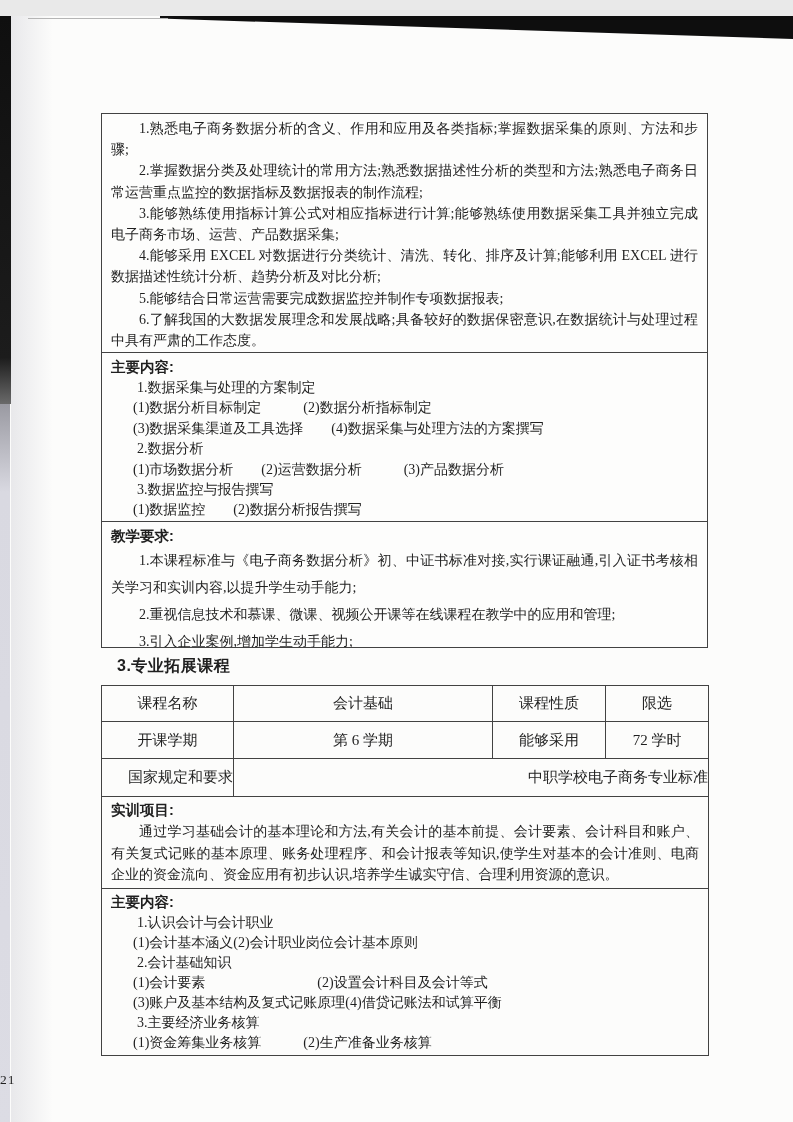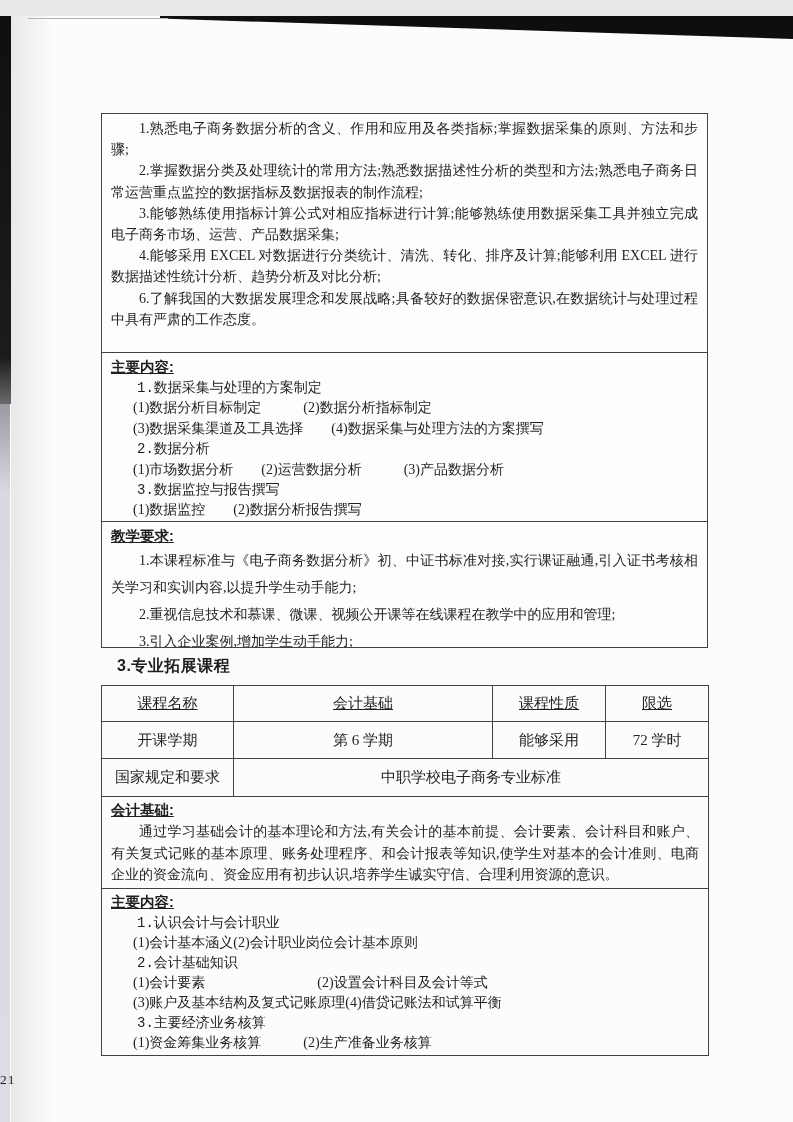--- a/index.html
+++ b/index.html
@@ -15,47 +15,47 @@
     background:linear-gradient(180deg,#9a9aa2 0%,#d9d9e1 12%,#dcdce4 100%);}
   .art-gutter{position:absolute;left:11px;top:0;width:42px;height:1122px;
     background:linear-gradient(90deg,rgba(130,130,150,0.16),rgba(255,255,255,0));}
   .art-top-wedge{position:absolute;left:160px;top:0;width:633px;height:23px;background:#0e0e0e;
     clip-path:polygon(0 0,100% 0,100% 100%,0 11%);}
   .art-top-line{position:absolute;left:28px;top:2px;width:140px;height:1px;background:#b5b5b5;}
 
   
   .heiti{font-family:"Liberation Sans","DejaVu Sans",sans-serif;font-weight:bold;}
   .lbl{font-family:"Liberation Sans","DejaVu Sans",sans-serif;font-weight:bold;
-       font-size:14.5px;line-height:21px;text-decoration:underline;}
+       font-size:14.5px;line-height:21px;}
 
   
   .tbl1{position:absolute;left:101px;top:97px;width:607px;box-sizing:border-box;
         border:1px solid #424242;background:#fdfdfc;}
   .sec{box-sizing:border-box;padding:4px 9px 2px 9px;overflow:hidden;}
   .sec + .sec{border-top:1px solid #424242;}
   .secA{height:238px;}
   .secB{height:169px;}
   .secC{height:126px;}
   p.obj{margin:0;text-indent:2em;font-size:14px;line-height:21.2px;text-align:justify;}
   .secC p.obj{line-height:27px;}
   .ln{font-size:14px;line-height:20.4px;white-space:nowrap;}
-  .ln.num{padding-left:26px;font-family:Liberation Mono, monospace;}
+  .ln.num{padding-left:26px;}
   .ln.sub{padding-left:22px;}
 
   
   .sec-heading{position:absolute;left:117px;top:640px;font-size:16px;letter-spacing:0.5px;}
 
   
   .tbl2{position:absolute;left:101px;top:669px;}
   table{border-collapse:collapse;table-layout:fixed;width:607px;}
   td{border:1px solid #424242;font-size:15px;text-align:center;vertical-align:middle;
      padding:0;overflow:hidden;}
-  tr.r1 td{height:35px;text-decoration:underline;}
+  tr.r1 td{height:35px;}
   tr.r2 td{height:36px;}
-  tr.r3 td{height:37px;}
+  tr.r3 td{height:37px;text-align:right;}
   td.block{ text-align:left;vertical-align:top;padding:3px 9px 2px 9px;}
   td.goal-cell{height:85px;}
   td.mc2-cell{height:153px;}
   td.goal-cell p.obj{line-height:21.5px;}
   .mc2-cell .ln{line-height:20px;}
 
   
   .page-number{position:absolute;left:0;top:1056px;width:100%;text-align:left;
     font-size:13.5px;letter-spacing:1px;}
 </style>
@@ -70,20 +70,21 @@
   <div class="art-top-wedge"></div>
   <div class="art-top-line"></div>
 
   <div class="tbl1">
 
     <div class="sec secA">
       <p class="obj">1.熟悉电子商务数据分析的含义、作用和应用及各类指标;掌握数据采集的原则、方法和步骤;</p>
       <p class="obj">2.掌握数据分类及处理统计的常用方法;熟悉数据描述性分析的类型和方法;熟悉电子商务日常运营重点监控的数据指标及数据报表的制作流程;</p>
       <p class="obj">3.能够熟练使用指标计算公式对相应指标进行计算;能够熟练使用数据采集工具并独立完成电子商务市场、运营、产品数据采集;</p>
       <p class="obj">4.能够采用 EXCEL 对数据进行分类统计、清洗、转化、排序及计算;能够利用 EXCEL 进行数据描述性统计分析、趋势分析及对比分析;</p>
+      <p class="obj">5.能够结合日常运营需要完成数据监控并制作专项数据报表;</p>
       <p class="obj">6.了解我国的大数据发展理念和发展战略;具备较好的数据保密意识,在数据统计与处理过程中具有严肃的工作态度。</p>
     </div>
 
     <div class="sec secB">
       <div class="lbl">主要内容:</div>
       <div class="ln num">1.数据采集与处理的方案制定</div>
       <div class="ln sub">(1)数据分析目标制定　　　(2)数据分析指标制定</div>
       <div class="ln sub">(3)数据采集渠道及工具选择　　(4)数据采集与处理方法的方案撰写</div>
       <div class="ln num">2.数据分析</div>
       <div class="ln sub">(1)市场数据分析　　(2)运营数据分析　　　(3)产品数据分析</div>
@@ -122,21 +123,21 @@
         <td>第 6 学期</td>
         <td>能够采用</td>
         <td>72 学时</td>
       </tr>
       <tr class="r3">
         <td>国家规定和要求</td>
         <td colspan="3">中职学校电子商务专业标准</td>
       </tr>
       <tr>
         <td colspan="4" class="block goal-cell">
-          <div class="lbl">会计基础:</div>
+          <div class="lbl">实训项目:</div>
           <p class="obj">通过学习基础会计的基本理论和方法,有关会计的基本前提、会计要素、会计科目和账户、有关复式记账的基本原理、账务处理程序、和会计报表等知识,使学生对基本的会计准则、电商企业的资金流向、资金应用有初步认识,培养学生诚实守信、合理利用资源的意识。</p>
         </td>
       </tr>
       <tr>
         <td colspan="4" class="block mc2-cell">
           <div class="lbl">主要内容:</div>
           <div class="ln num">1.认识会计与会计职业</div>
           <div class="ln sub">(1)会计基本涵义(2)会计职业岗位会计基本原则</div>
           <div class="ln num">2.会计基础知识</div>
           <div class="ln sub">(1)会计要素　　　　　　　　(2)设置会计科目及会计等式</div>

